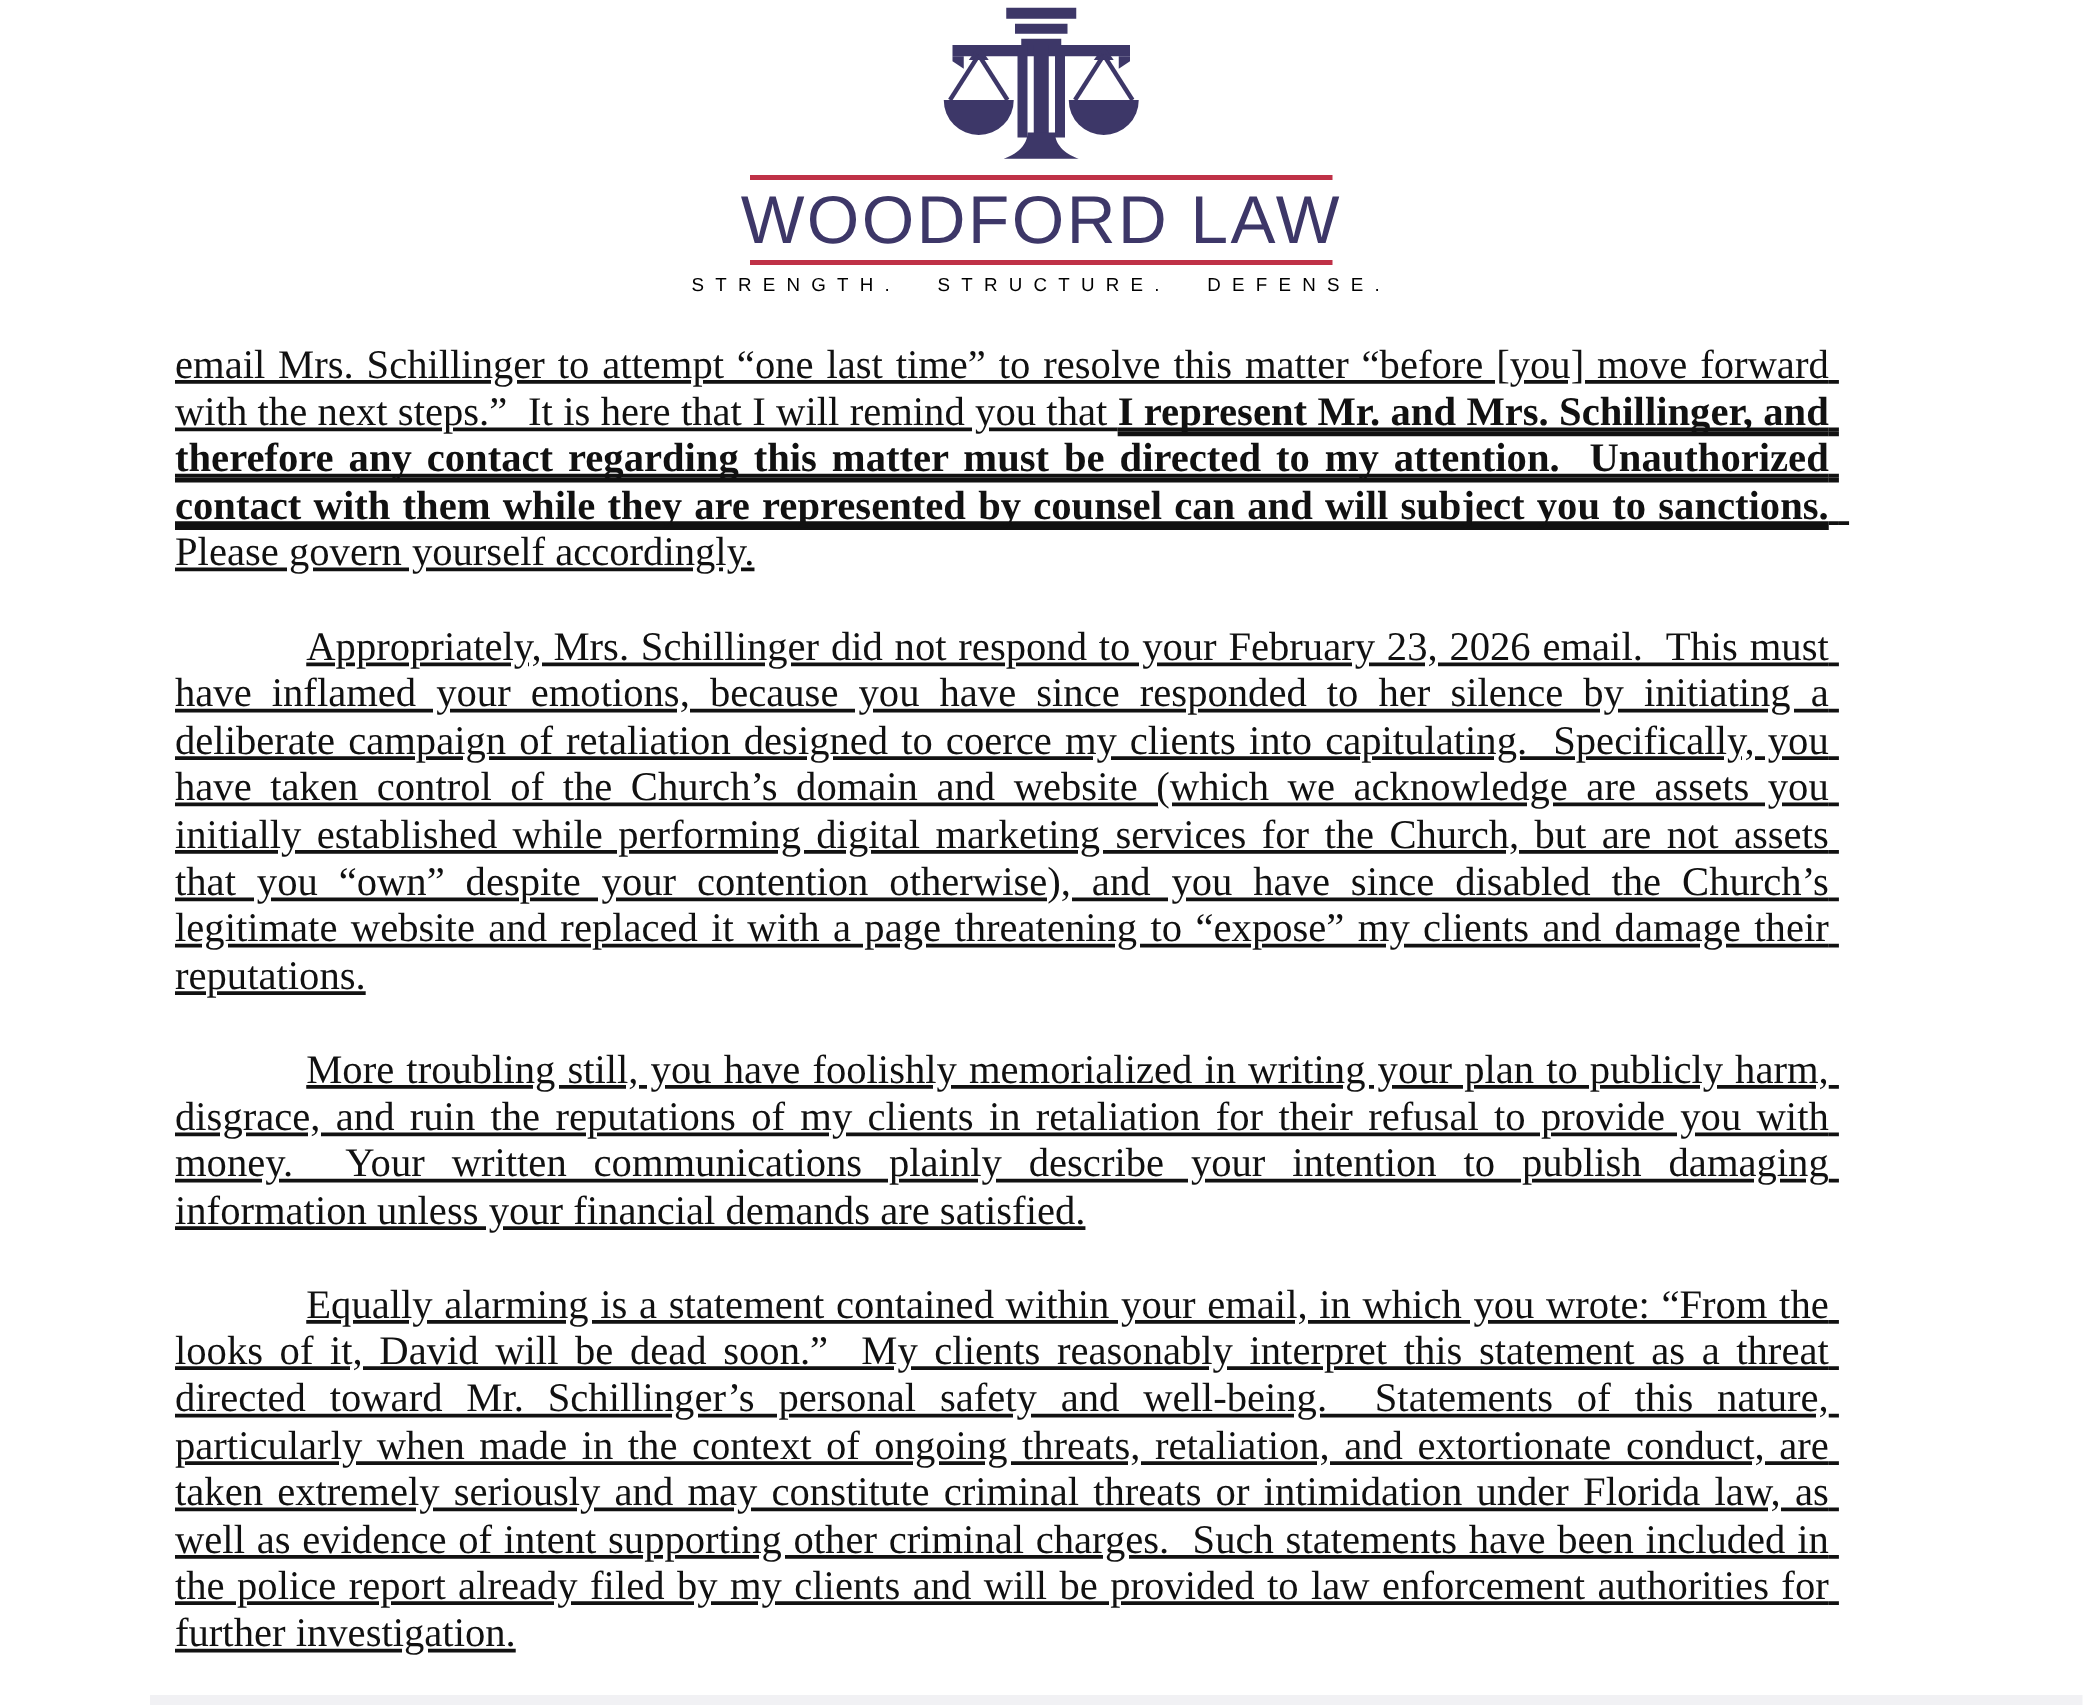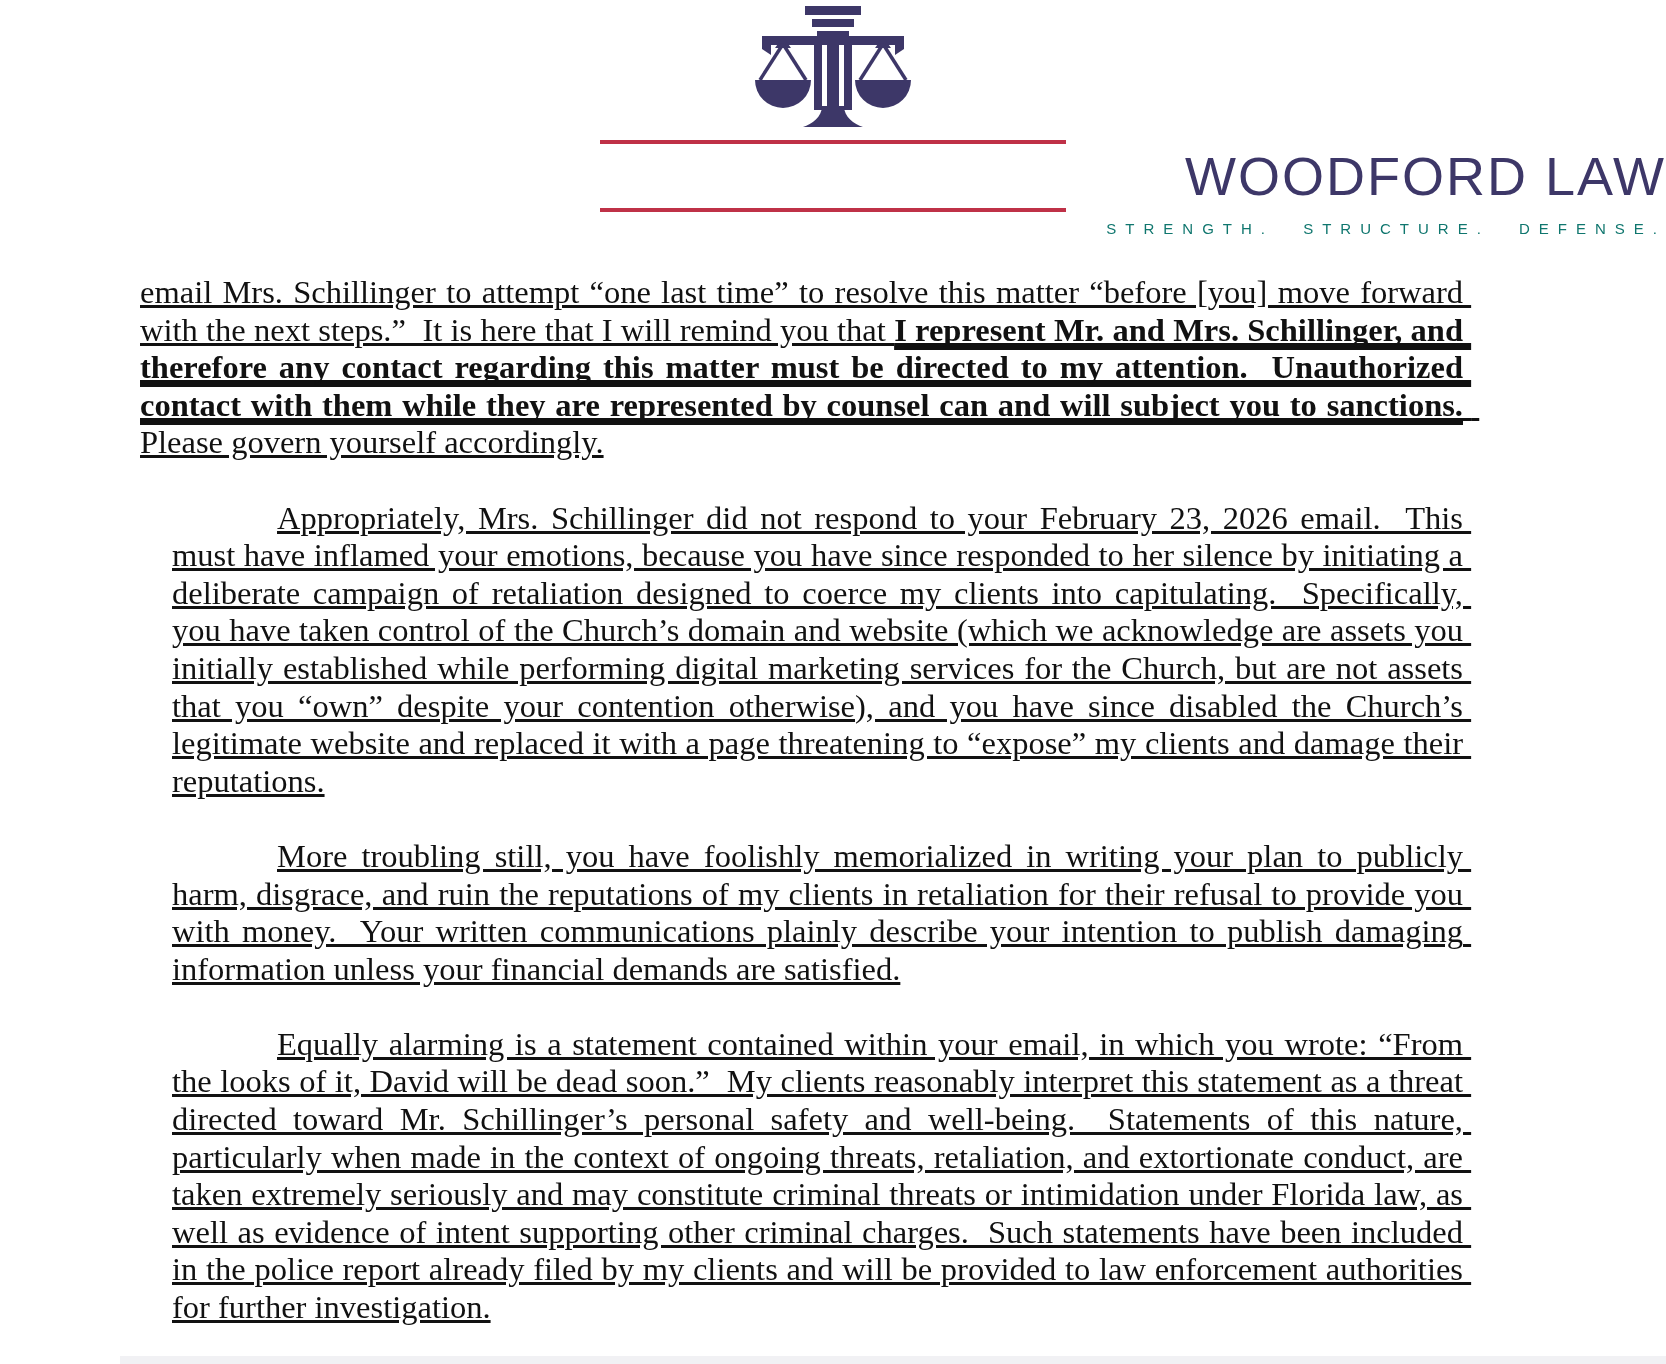--- a/index.html
+++ b/index.html
@@ -15,21 +15,21 @@
     font-family: "Liberation Serif", "DejaVu Serif", serif;
     color: #111111;
   }
 
   
   .letterhead {
     position: absolute;
     top: 0;
     left: 0;
     width: 100%;
-    text-align: right;
+    text-align: center;
   }
   .logo-icon {
     display: block;
     margin: 6px auto 0 auto;
   }
   .rule {
     width: 466px;
     height: 4px;
     margin: 0 auto;
     background: #bf3147;
@@ -42,21 +42,21 @@
     letter-spacing: 2px;
     color: #3d3768;
     font-weight: 400;
   }
   .tagline {
     margin-top: 8px;
     font-family: "Liberation Sans", "DejaVu Sans", sans-serif;
     font-size: 15px;
     letter-spacing: 9px;
     word-spacing: 16px;
-    color: #0f766e;
+    color: #000000;
     font-weight: 400;
   }
 
   
   .letter-body {
     position: absolute;
     top: 274px;
     left: 140px;
     width: 1323px;
     font-size: 32.5px;
@@ -64,21 +64,20 @@
     text-align: justify;
     white-space: pre-wrap;
   }
   .letter-body p {
     margin: 0 0 37.6px 0;
     padding: 0;
     text-decoration: underline;
   }
   .letter-body p.indent {
     text-indent: 105px;
-    margin-left: 32px;
   }
   .seg-bold-underline {
     font-weight: bold;
     text-decoration: underline;
     text-decoration-thickness: 3.5px;
     text-underline-offset: 5px;
     text-decoration-skip-ink: none;
   }
 
   

